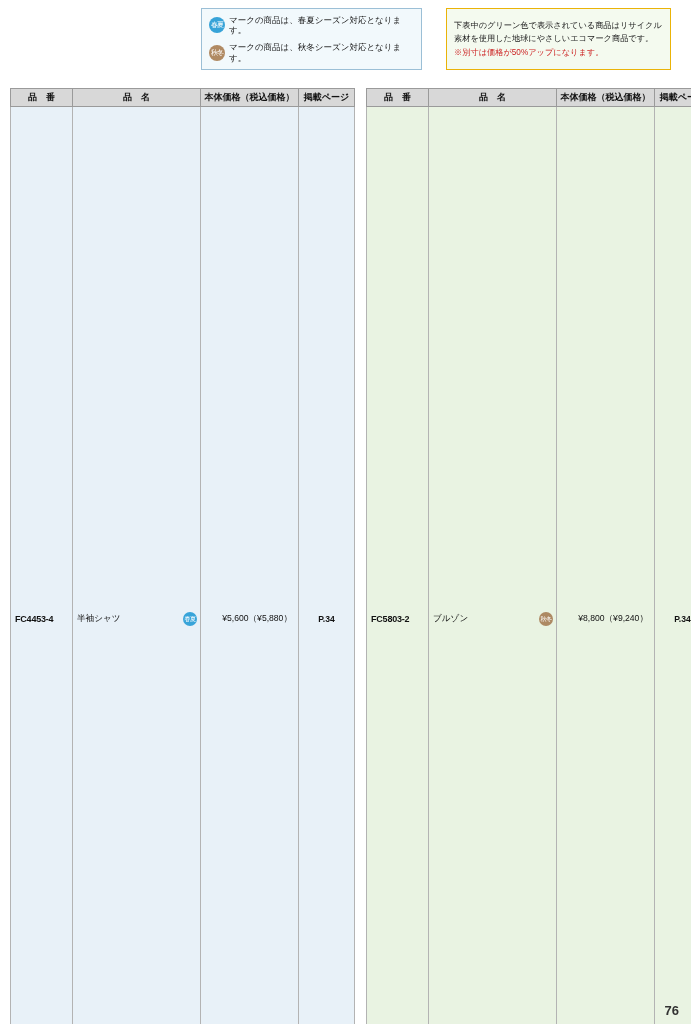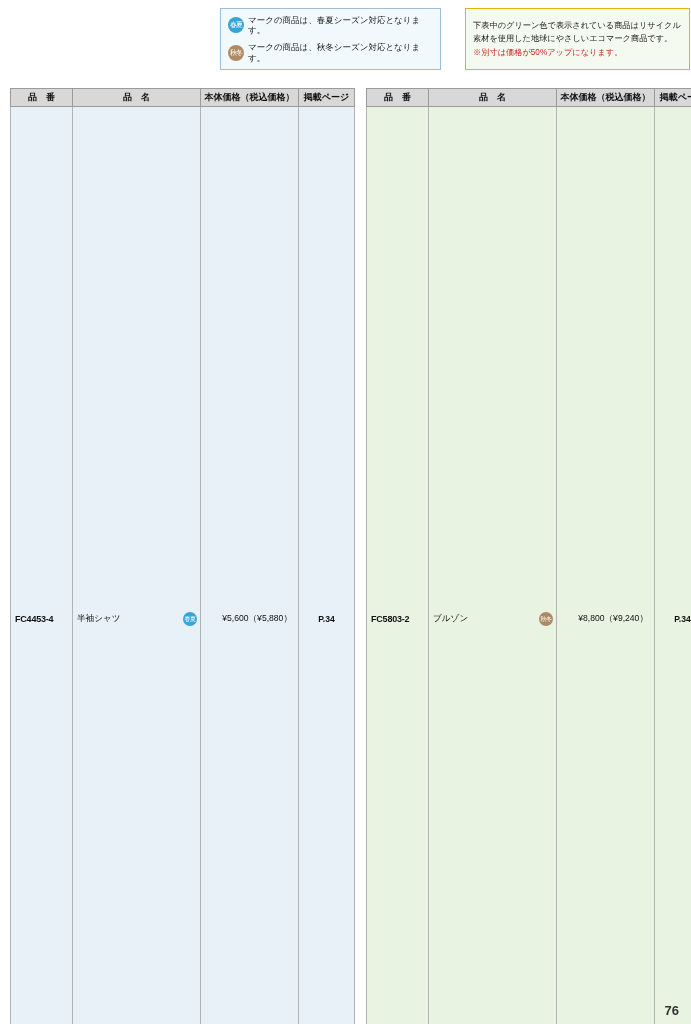--- a/index.html
+++ b/index.html
@@ -12,21 +12,21 @@
   .page {
     position: relative;
     width: 691px; height: 1024px;
     background: #ffffff;
     overflow: hidden;
   }
 
   
   .legend-wrap {
     position: absolute;
-    left: 220px; top: 8px;
+    left: 201px; top: 8px;
     width: 470px; height: 62px;
     display: flex;
     gap: 24px;
   }
   .legend-box {
     border: 1px solid #9bbfd6;
     background: #f2f9fc;
     padding: 5px 7px;
     display: flex;
     flex-direction: column;

